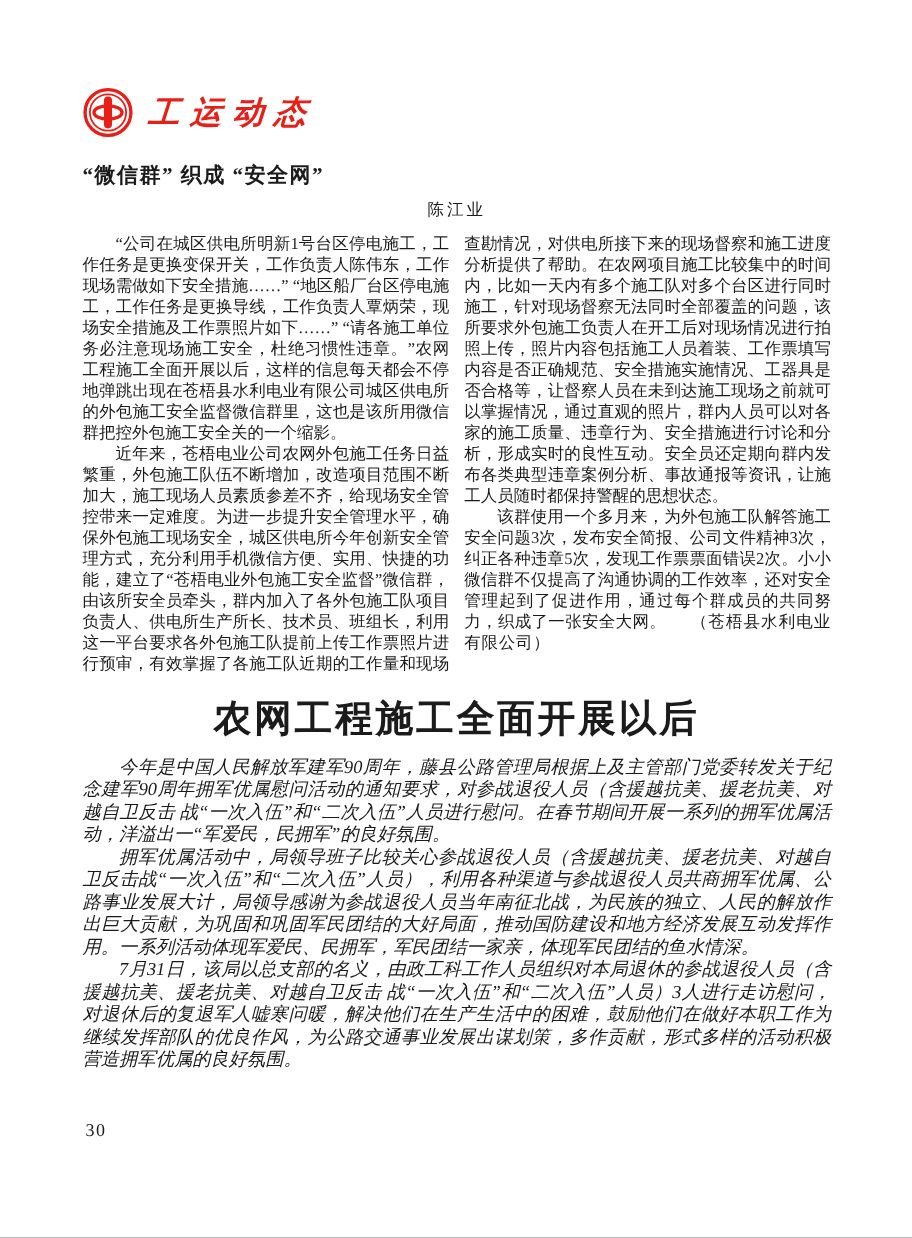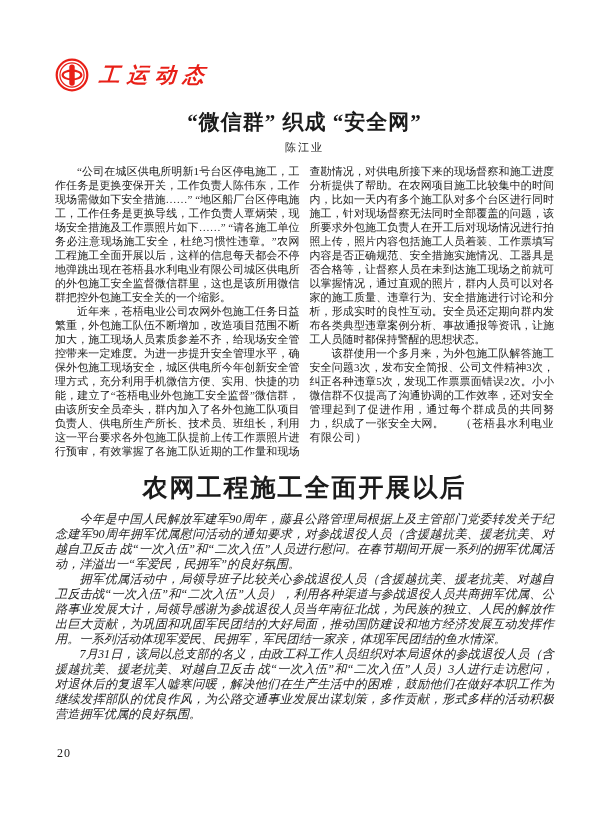--- a/index.html
+++ b/index.html
@@ -17,22 +17,22 @@
   
   .masthead{display:flex;align-items:center;gap:10px;height:36px;}
   .emblem{width:34px;height:34px;flex:0 0 auto;}
   .masthead-title{
     font-size:21px;font-weight:bold;font-style:italic;
     letter-spacing:7px;color:#e81f17;line-height:1;
     transform:skewX(-4deg);
   }
   
   .a1-title{
-    margin-top:17px;text-align:center;
-    font-size:21px;font-weight:bold;letter-spacing:1px;line-height:1.2;
+    margin-top:17px;
+    font-size:14px;font-weight:bold;letter-spacing:1px;line-height:1.2;
   }
   .byline{margin-top:5px;text-align:center;font-size:11px;letter-spacing:2px;}
   .two-col{
     margin-top:9px;height:296px;
     column-count:2;column-gap:10px;column-fill:auto;
     font-size:11px;line-height:14px;text-align:justify;
   }
   .two-col p{margin:0;text-indent:2em;}
   .a1-attr{margin-left:1.5em;letter-spacing:0.5px;}
   
@@ -76,15 +76,15 @@
   </div>
 
   <div class="a2-title">农网工程施工全面开展以后</div>
 
   <div class="a2-body">
     <p>今年是中国人民解放军建军90周年，藤县公路管理局根据上及主管部门党委转发关于纪念建军90周年拥军优属慰问活动的通知要求，对参战退役人员（含援越抗美、援老抗美、对越自卫反击 战“一次入伍”和“二次入伍”人员进行慰问。在春节期间开展一系列的拥军优属活动，洋溢出一“军爱民，民拥军”的良好氛围。</p>
     <p>拥军优属活动中，局领导班子比较关心参战退役人员（含援越抗美、援老抗美、对越自卫反击战“一次入伍”和“二次入伍”人员），利用各种渠道与参战退役人员共商拥军优属、公路事业发展大计，局领导感谢为参战退役人员当年南征北战，为民族的独立、人民的解放作出巨大贡献，为巩固和巩固军民团结的大好局面，推动国防建设和地方经济发展互动发挥作用。一系列活动体现军爱民、民拥军，军民团结一家亲，体现军民团结的鱼水情深。</p>
     <p>7月31日，该局以总支部的名义，由政工科工作人员组织对本局退休的参战退役人员（含援越抗美、援老抗美、对越自卫反击 战“一次入伍”和“二次入伍”人员）3人进行走访慰问，对退休后的复退军人嘘寒问暖，解决他们在生产生活中的困难，鼓励他们在做好本职工作为继续发挥部队的优良作风，为公路交通事业发展出谋划策，多作贡献，形式多样的活动积极营造拥军优属的良好氛围。</p>
   </div>
 
-  <div class="page-number">20</div>
+  <div class="page-number">30</div>
 
 </div>
 
 </body></html>

